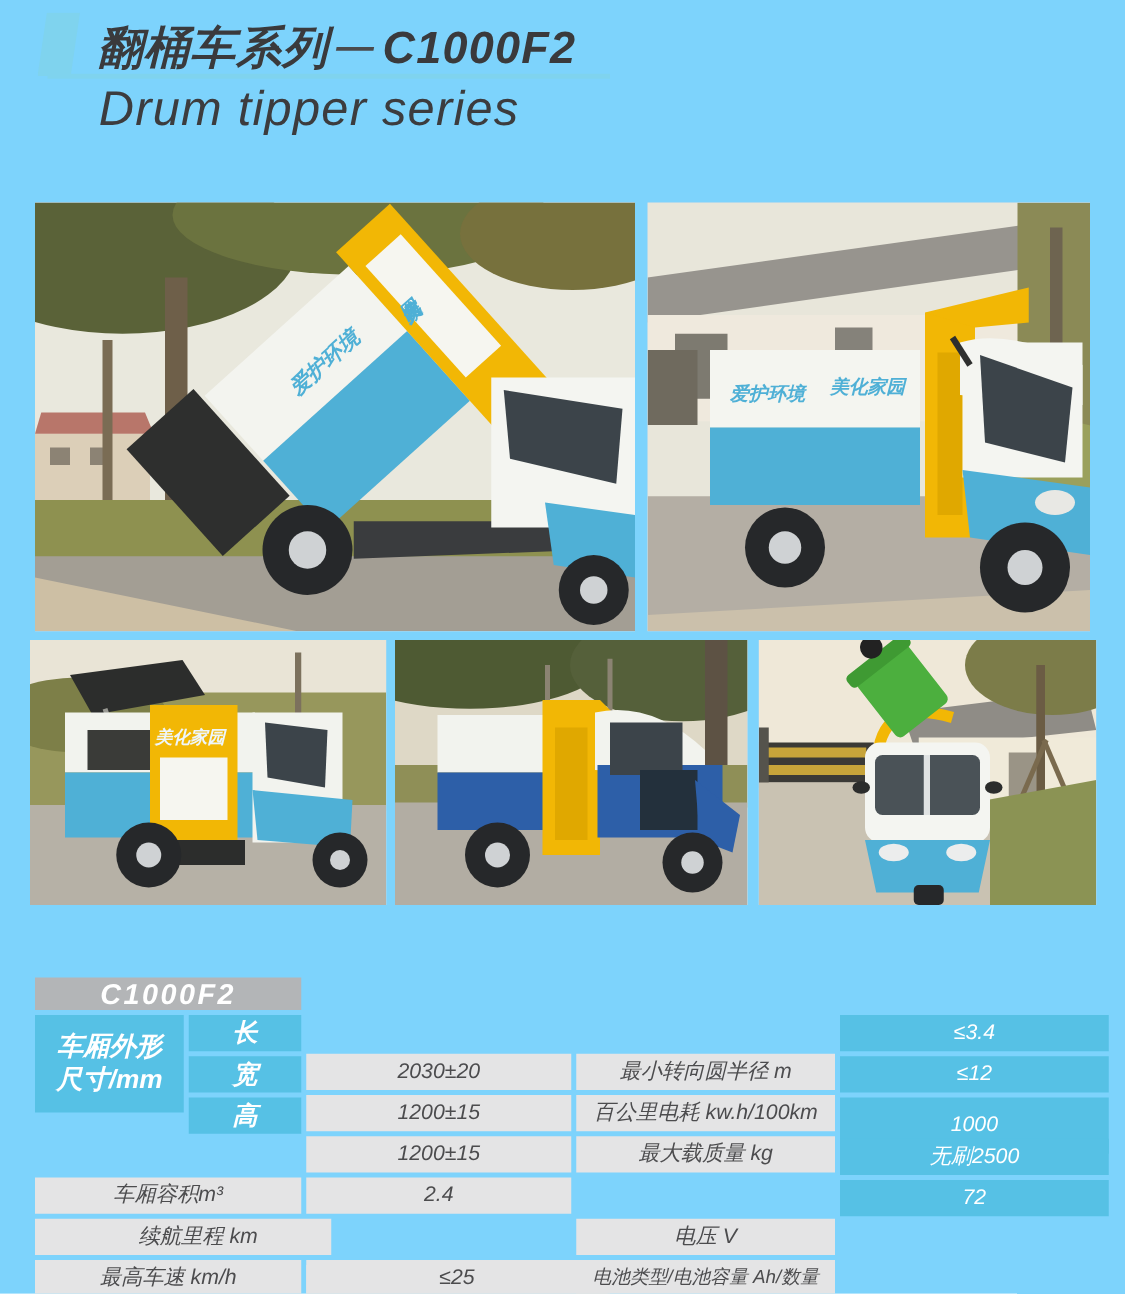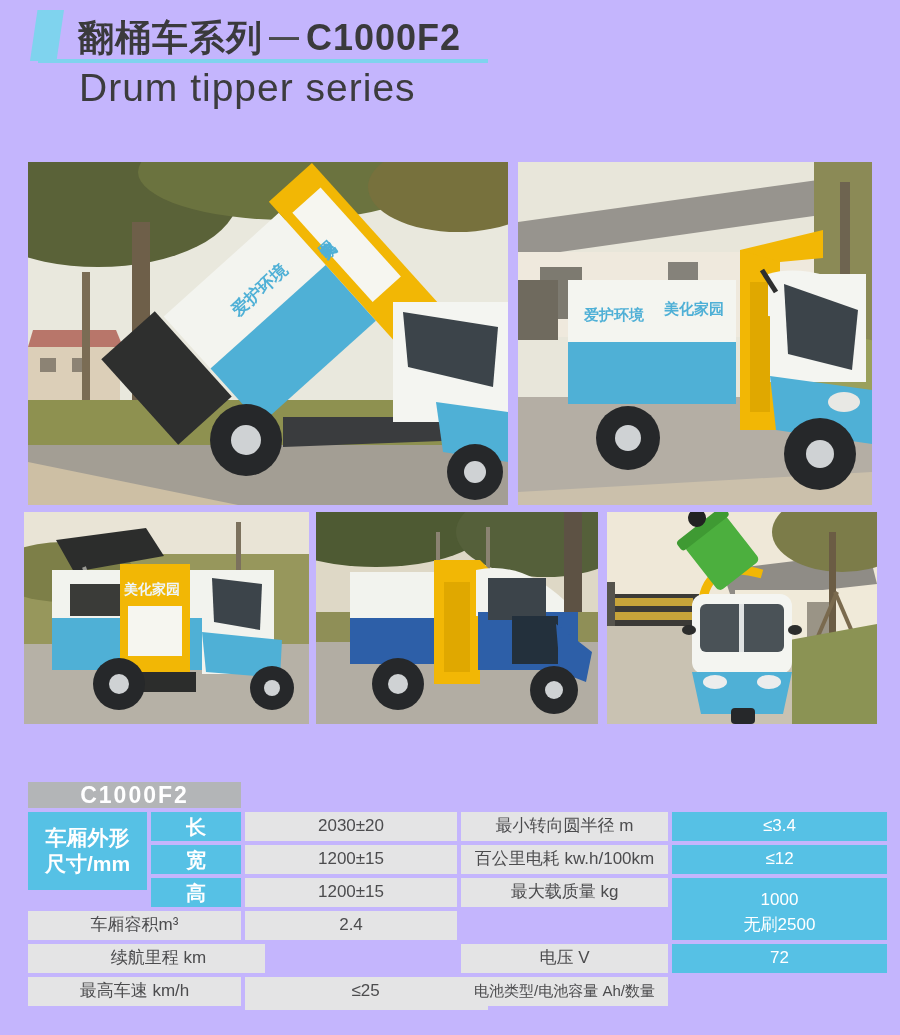--- a/index.html
+++ b/index.html
@@ -1,31 +1,31 @@
 <!DOCTYPE html>
 <html><head>
 <meta charset="utf-8">
 <style>
   html,body{margin:0;padding:0;background:#fff;}
-  #page{position:relative;width:900px;height:1035px;background:#c4b5fd;overflow:hidden;
-        font-family:"Liberation Sans","DejaVu Sans",sans-serif;}
+  #page{position:relative;width:900px;height:1035px;background:#7dd3fc;overflow:hidden;
+        font-family:"Liberation Sans","DejaVu Sans",sans-serif;font-style:italic;}
   
   .hdr-accent{position:absolute;left:30px;top:10px;width:34px;height:51px;background:#7fd3ee;
               clip-path:polygon(22% 0,100% 0,78% 100%,0 100%);}
   .hdr-title{position:absolute;left:78px;top:14px;font-size:36px;font-weight:bold;color:#3a3a3c;
              letter-spacing:1px;white-space:nowrap;}
   .hdr-title .dash{font-weight:bold;color:#4a4a4c;padding:0 6px;font-size:30px;vertical-align:3px;}
   .hdr-underline{position:absolute;left:38px;top:59px;width:450px;height:4px;background:#7fd3ee;}
   .hdr-sub{position:absolute;left:79px;top:66px;font-size:39px;color:#3c3c3e;letter-spacing:1px;}
   
   .photo{position:absolute;overflow:hidden;background:#ddd;}
   
   .cell{position:absolute;display:flex;align-items:center;justify-content:center;
         font-size:17px;text-align:center;line-height:1.1;}
-  .gray{background:#e4e4e5;color:#4c4c4e;}
+  .gray{background:#e4e4e5;color:#4c4c4e;margin-top:31px;}
   .blue{background:#56c1e5;color:#fff;}
   .badge{position:absolute;left:28px;top:782px;width:213px;height:26px;background:#b3b5b7;
          color:#fff;font-size:23px;font-weight:bold;display:flex;align-items:center;justify-content:center;
          letter-spacing:2px;}
   .grouplabel{font-size:21px;font-weight:bold;white-space:pre-line;line-height:1.25;}
   .sub{font-size:20px;font-weight:bold;}
   .fs15{font-size:15px;}
   svg text{font-family:"Liberation Sans","DejaVu Sans",sans-serif;}
 </style>
 </head>

